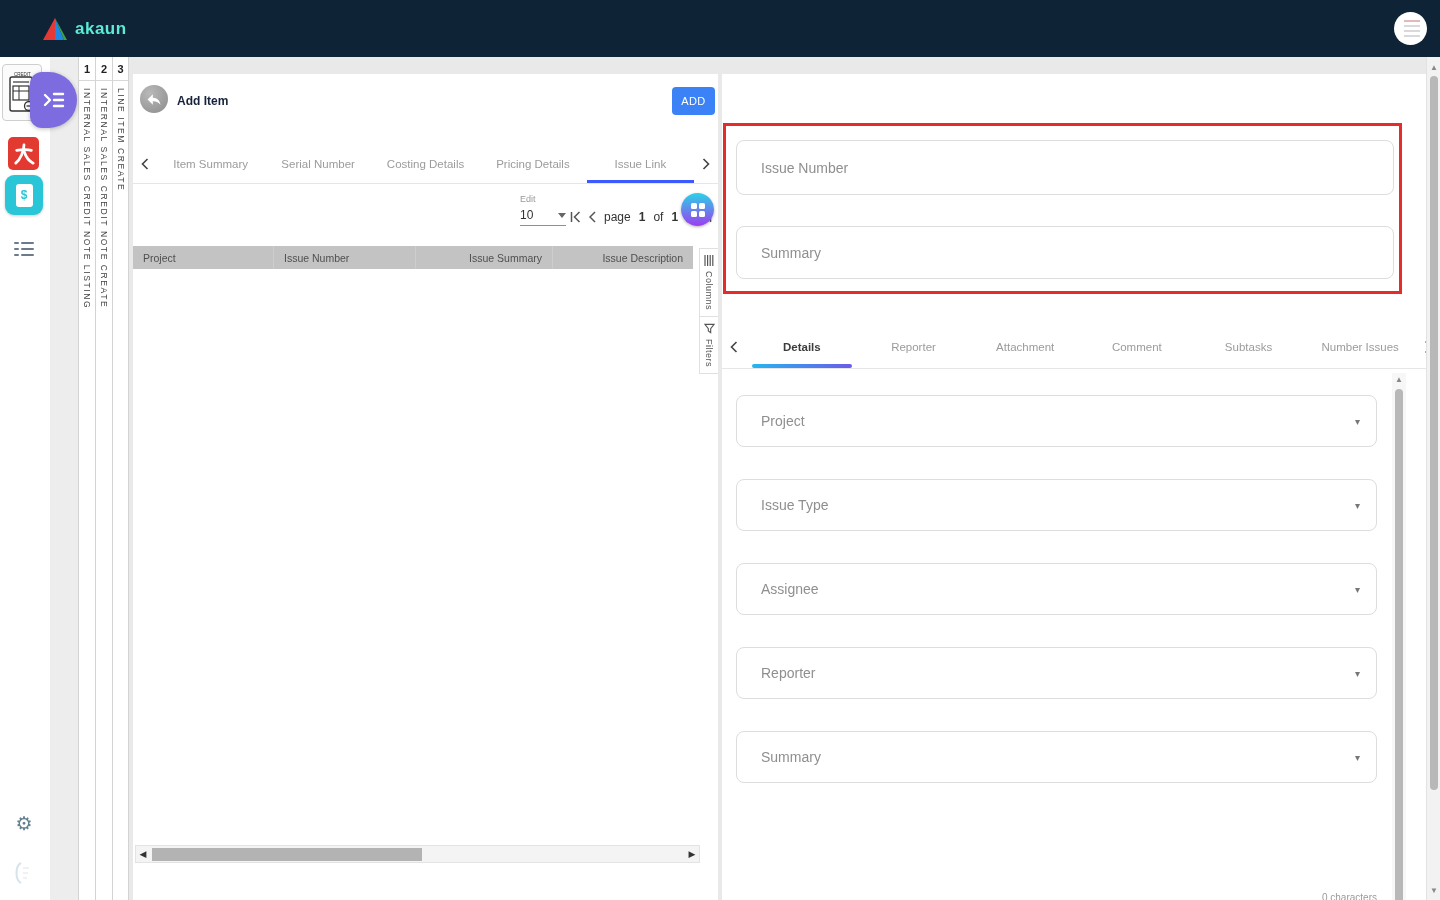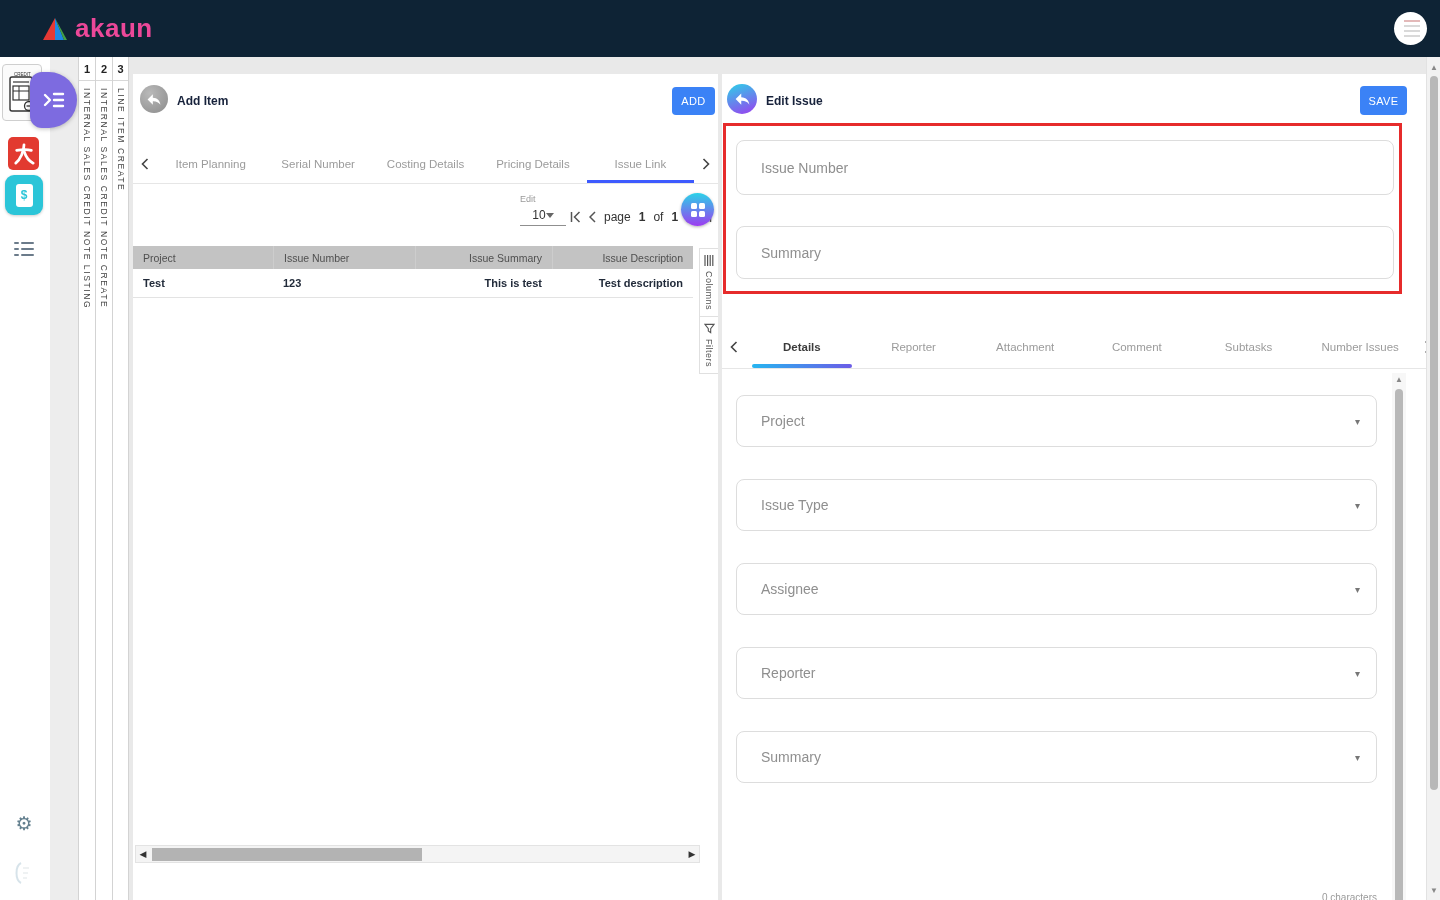--- a/index.html
+++ b/index.html
@@ -3,21 +3,21 @@
 <meta charset="utf-8">
 <style>
   * { box-sizing: border-box; margin: 0; padding: 0; }
   html,body { width:1440px; height:900px; overflow:hidden; }
   body { font-family:"Liberation Sans", sans-serif; }
   .stage { position:relative; width:1440px; height:900px; background:#e9e9e9; overflow:hidden; }
 
   
   .topbar { position:absolute; left:0; top:0; width:1440px; height:57px; background:#0e2335; z-index:30; display:flex; align-items:center; }
   .logo { display:flex; align-items:center; gap:7px; margin-left:42px; }
-  .logo-text { color:#ec4899; font-size:26px; font-weight:700; letter-spacing:0.5px; }
+  .logo-text { color:#5eead4; font-size:17px; font-weight:700; letter-spacing:0.5px; }
   .avatar { position:absolute; right:13px; top:12px; width:33px; height:33px; border-radius:50%; background:#fff; overflow:hidden; }
   .avatar i { display:block; height:2px; background:#d9d9d9; margin:3px 7px 0 10px; }
   .avatar i:first-child { margin-top:8px; background:#e3b9b9; }
 
   
   .rail { position:absolute; left:0; top:57px; width:50px; height:843px; background:#fff; z-index:20; }
   .rail-gap { position:absolute; left:50px; top:57px; width:28px; height:843px; background:#ededed; }
   .railbtn { position:absolute; display:flex; align-items:center; justify-content:center; }
   .credit-btn { left:2px; top:7px; width:40px; height:57px; background:#fbfbfb; border:1px solid #cfcfcf; border-radius:4px; }
   .module-btn { left:30px; top:15px; width:47px; height:56px; background:#7d6be0; border-radius:12px 28px 28px 12px; z-index:21; box-shadow:0 1px 4px rgba(0,0,0,.25); }
@@ -60,21 +60,21 @@
   .tab.active-blue::after { content:""; position:absolute; left:0; right:0; bottom:0; height:3px; background:#3d5afe; }
   .tab.active-grad::after { content:""; position:absolute; left:6px; right:6px; bottom:0; height:4px; border-radius:2px; background:linear-gradient(90deg,#26b5f0,#6c5ce7); }
 
   
   .search-row { position:absolute; left:0; top:118px; right:0; height:46px; }
   .search-box { position:absolute; left:2px; top:0; width:320px; height:43px; border:1px solid #ddd; border-radius:8px; background:#fff; box-shadow:0 1px 2px rgba(0,0,0,.06); display:flex; align-items:center; padding:0 12px; gap:7px; }
   .search-box input { flex:1; border:none; outline:none; font-size:12px; color:#555; font-family:"Liberation Sans",sans-serif; background:transparent; }
   .search-box input::placeholder { color:#8a8a8a; }
   .rows-block { position:absolute; left:387px; top:2px; width:46px; }
   .rows-label { font-size:9px; color:#9a9a9a; }
-  .rows-value { display:flex; align-items:center; justify-content:center; border-bottom:1px solid #8f8f8f; padding-bottom:3px; margin-top:4px; font-size:12px; color:#333; }
+  .rows-value { display:flex; align-items:center; justify-content:space-between; border-bottom:1px solid #8f8f8f; padding-bottom:3px; margin-top:4px; font-size:12px; color:#333; }
   .pager { position:absolute; left:437px; top:18px; display:flex; align-items:center; gap:8px; font-size:12px; color:#333; }
   .pager b { font-weight:700; }
   .pager .pico { display:flex; align-items:center; color:#555; }
   .grid-btn { position:absolute; left:548px; top:1px; width:33px; height:33px; border-radius:50%; background:linear-gradient(180deg,#2bd2e8,#9c3df0); display:flex; align-items:center; justify-content:center; box-shadow:0 1px 3px rgba(0,0,0,.3); }
   .grid-ico { display:grid; grid-template-columns:6px 6px; grid-template-rows:6px 6px; gap:2px; }
   .grid-ico i { background:#fff; border-radius:1.5px; }
 
   
   .grid-table { position:absolute; left:0; top:172px; width:560px; }
   .t-head, .t-row { display:grid; grid-template-columns:140px 142px 137px 141px; }
@@ -222,21 +222,21 @@
       <button class="pri-btn add-btn">ADD</button>
     </div>
 
     <div class="tabbar tabbar-left">
       <span class="chev">
         <svg width="8" height="12" viewBox="0 0 8 12" fill="none" stroke="#444" stroke-width="1.6">
             <polyline points="6.5,1 1.5,6 6.5,11"></polyline>
           </svg>
       </span>
       <div class="tab">
-          <span>Item Planning</span>
+          <span>Item Summary</span>
         </div>
       <div class="tab">
           <span>Serial Number</span>
         </div>
       <div class="tab">
           <span>Costing Details</span>
         </div>
       <div class="tab">
           <span>Pricing Details</span>
         </div>
@@ -303,26 +303,20 @@
       </div>
     </div>
 
     <div class="grid-table">
       <div class="t-head">
         <div>Project</div>
         <div>Issue Number</div>
         <div class="al-r">Issue Summary</div>
         <div class="al-r">Issue Description</div>
       </div>
-      <div class="t-row">
-        <div>Test</div>
-        <div>123</div>
-        <div class="al-r">This is test</div>
-        <div class="al-r">Test description</div>
-      </div>
     </div>
 
     <div class="side-strip">
       <div class="side-tab">
         <span>
           <svg width="10" height="11" viewBox="0 0 10 11" stroke="#555" stroke-width="1.2">
               <line x1="1" y1="0" x2="1" y2="11"></line>
               <line x1="3.6" y1="0" x2="3.6" y2="11"></line>
               <line x1="6.2" y1="0" x2="6.2" y2="11"></line>
               <line x1="8.8" y1="0" x2="8.8" y2="11"></line>
@@ -341,29 +335,20 @@
     </div>
 
     <div class="hscroll">
       <span class="hs-arrow">◀</span>
       <div class="hs-thumb"></div>
       <span class="hs-arrow" style="position:absolute; right:0;">▶</span>
     </div>
   </div>
 
   <div class="panel panel-right">
-    <div class="panel-header">
-      <div class="back-btn back-grad">
-        <svg width="15" height="14" viewBox="0 0 24 22">
-            <path d="M10 8V2L1 11l9 9v-6c6-.2 10 1.8 13 6-1-7-5-11.6-13-12z" fill="#fff"></path>
-          </svg>
-      </div>
-      <span class="panel-title">Edit Issue</span>
-      <button class="pri-btn save-btn">SAVE</button>
-    </div>
 
     <div class="hl-box"></div>
 
     <div class="field hfield1">
       <span class="flabel">Issue Number</span>
     </div>
     <div class="field hfield2">
       <span class="flabel">Summary</span>
     </div>
 

